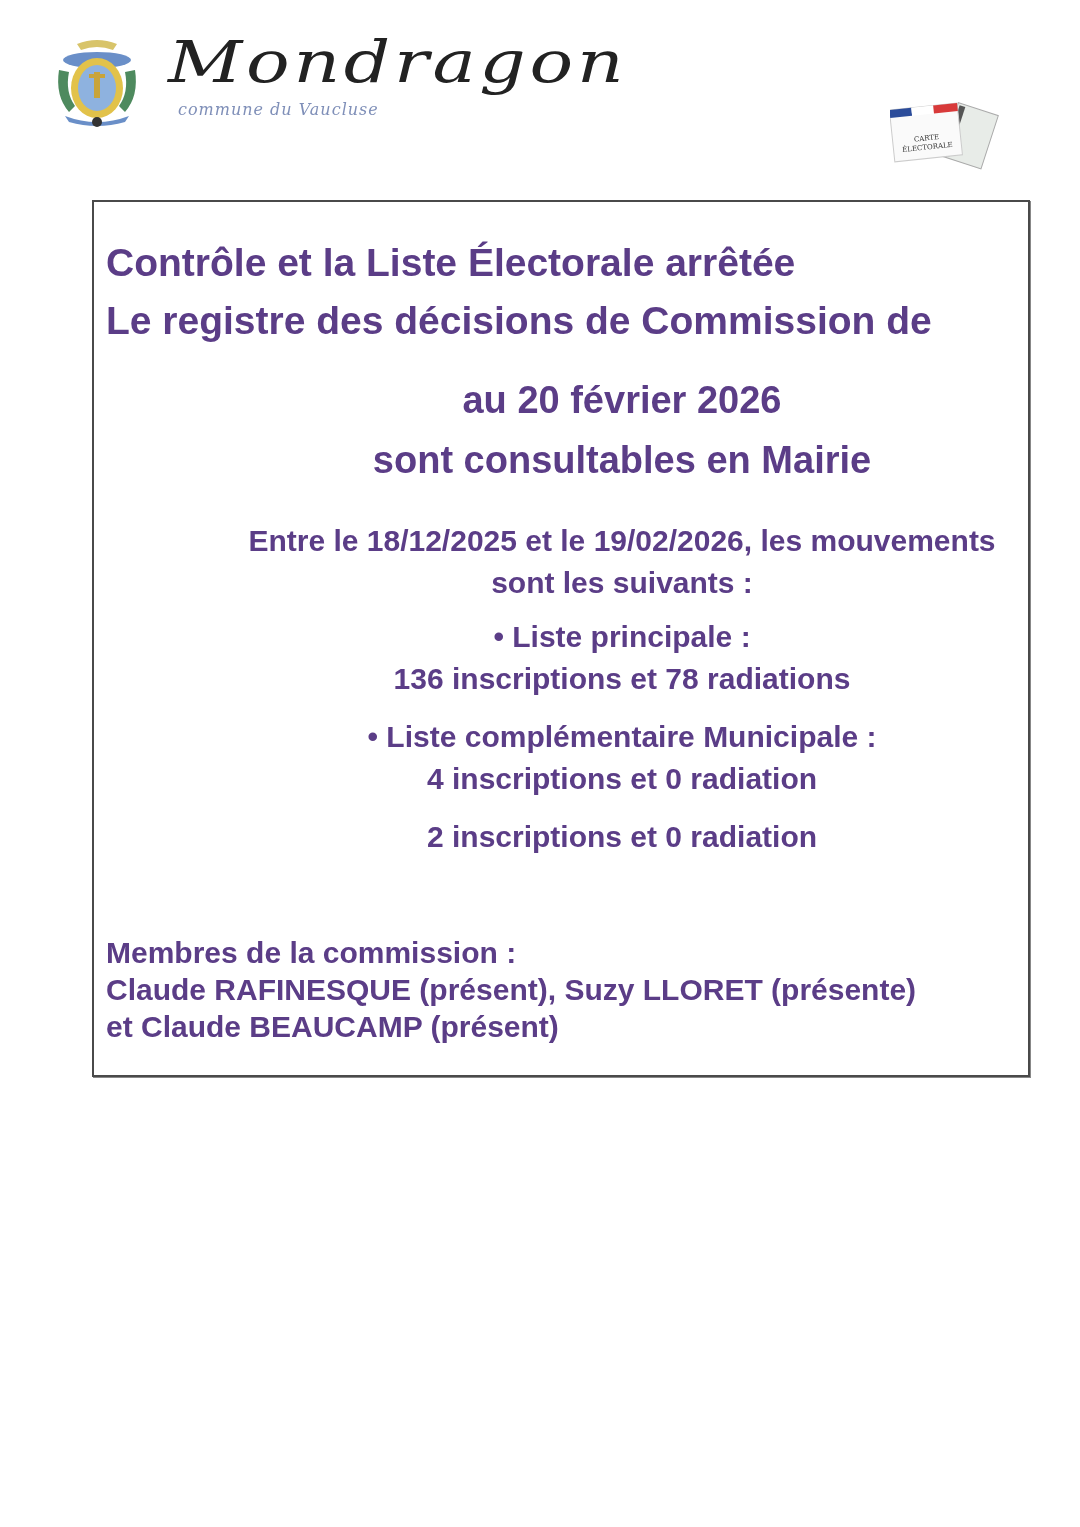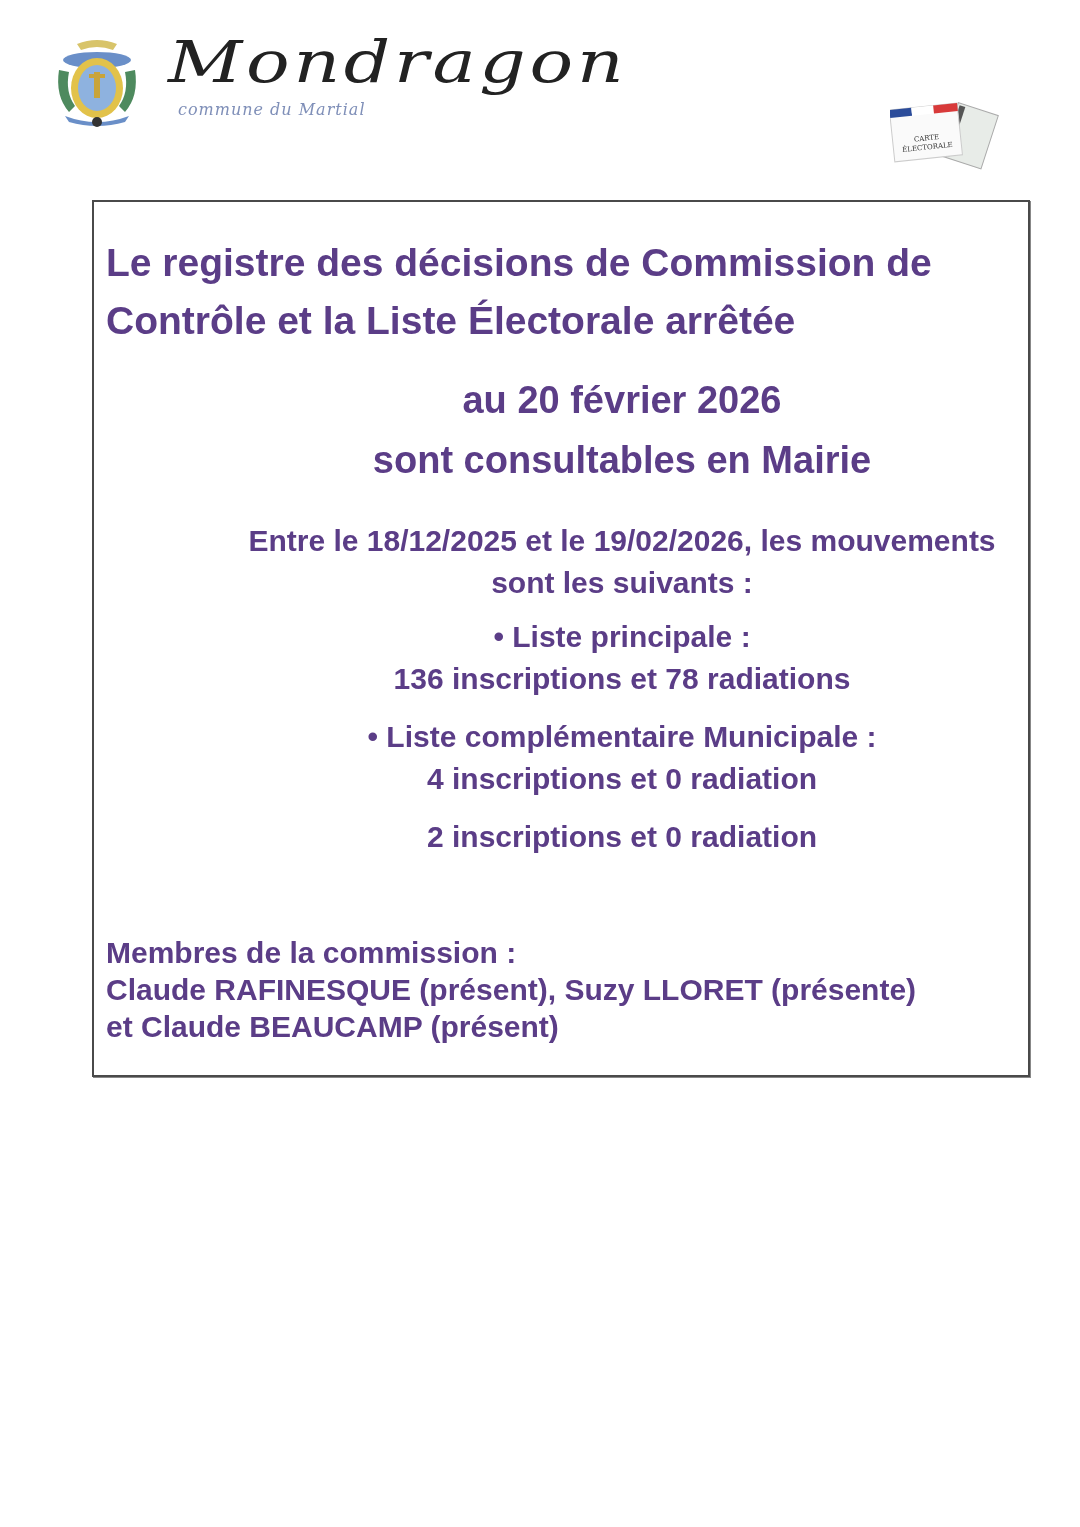--- a/index.html
+++ b/index.html
@@ -27,43 +27,43 @@
     <path d="M80 34 Q84 60 70 76 L64 70 Q74 56 70 36 Z" fill="#4e8a5e"></path>
     <ellipse cx="42" cy="52" rx="26" ry="30" fill="#e2c24a"></ellipse>
     <ellipse cx="42" cy="52" rx="19" ry="23" fill="#8eb2df"></ellipse>
     <rect x="39" y="36" width="6" height="26" fill="#c9a43a"></rect>
     <rect x="34" y="38" width="16" height="4" fill="#c9a43a"></rect>
     <path d="M10 80 Q42 92 74 80 L70 86 Q42 94 14 86 Z" fill="#6a8fc8"></path>
     <circle cx="42" cy="86" r="5" fill="#333"></circle>
   </svg>
 </div>
 <div class="logo-word">Mondragon</div>
-<div class="logo-sub">commune du Martial</div>
+<div class="logo-sub">commune du Vaucluse</div>
 
 <div class="card">
   <svg width="110" height="72" viewBox="0 0 110 72">
     <g transform="rotate(18 80 40)">
         <rect x="58" y="10" width="42" height="56" fill="#e8ece8" stroke="#aaa"></rect>
         <rect x="60" y="12" width="6" height="52" fill="#555"></rect>
       </g>
     <g transform="rotate(-6 40 35)">
       <rect x="2" y="8" width="68" height="52" fill="#fafafa" stroke="#ccc"></rect>
       <rect x="2" y="8" width="22" height="8" fill="#2b4c9a"></rect>
       <rect x="24" y="8" width="22" height="8" fill="#ffffff"></rect>
       <rect x="46" y="8" width="24" height="8" fill="#d83a3a"></rect>
       <text x="36" y="42" font-size="7" text-anchor="middle" fill="#333" font-family="DejaVu Serif, serif">CARTE</text>
       <text x="36" y="51" font-size="7" text-anchor="middle" fill="#333" font-family="DejaVu Serif, serif">ÉLECTORALE</text>
     </g>
   </svg>
 </div>
 
 <div class="box">
   <div class="title purple">
+    <div>Contrôle et la Liste Électorale arrêtée</div>
     <div>Le registre des décisions de Commission de</div>
-    <div>Contrôle et la Liste Électorale arrêtée</div>
   </div>
   <div class="center purple big" style="top:168px;">
     <div>au 20 février 2026</div>
     <div>sont consultables en Mairie</div>
   </div>
   <div class="center purple mid" style="top:318px;">
     <div>Entre le 18/12/2025 et le 19/02/2026, les mouvements</div>
     <div>sont les suivants :</div>
   </div>
   <div class="center purple mid" style="top:414px;">

